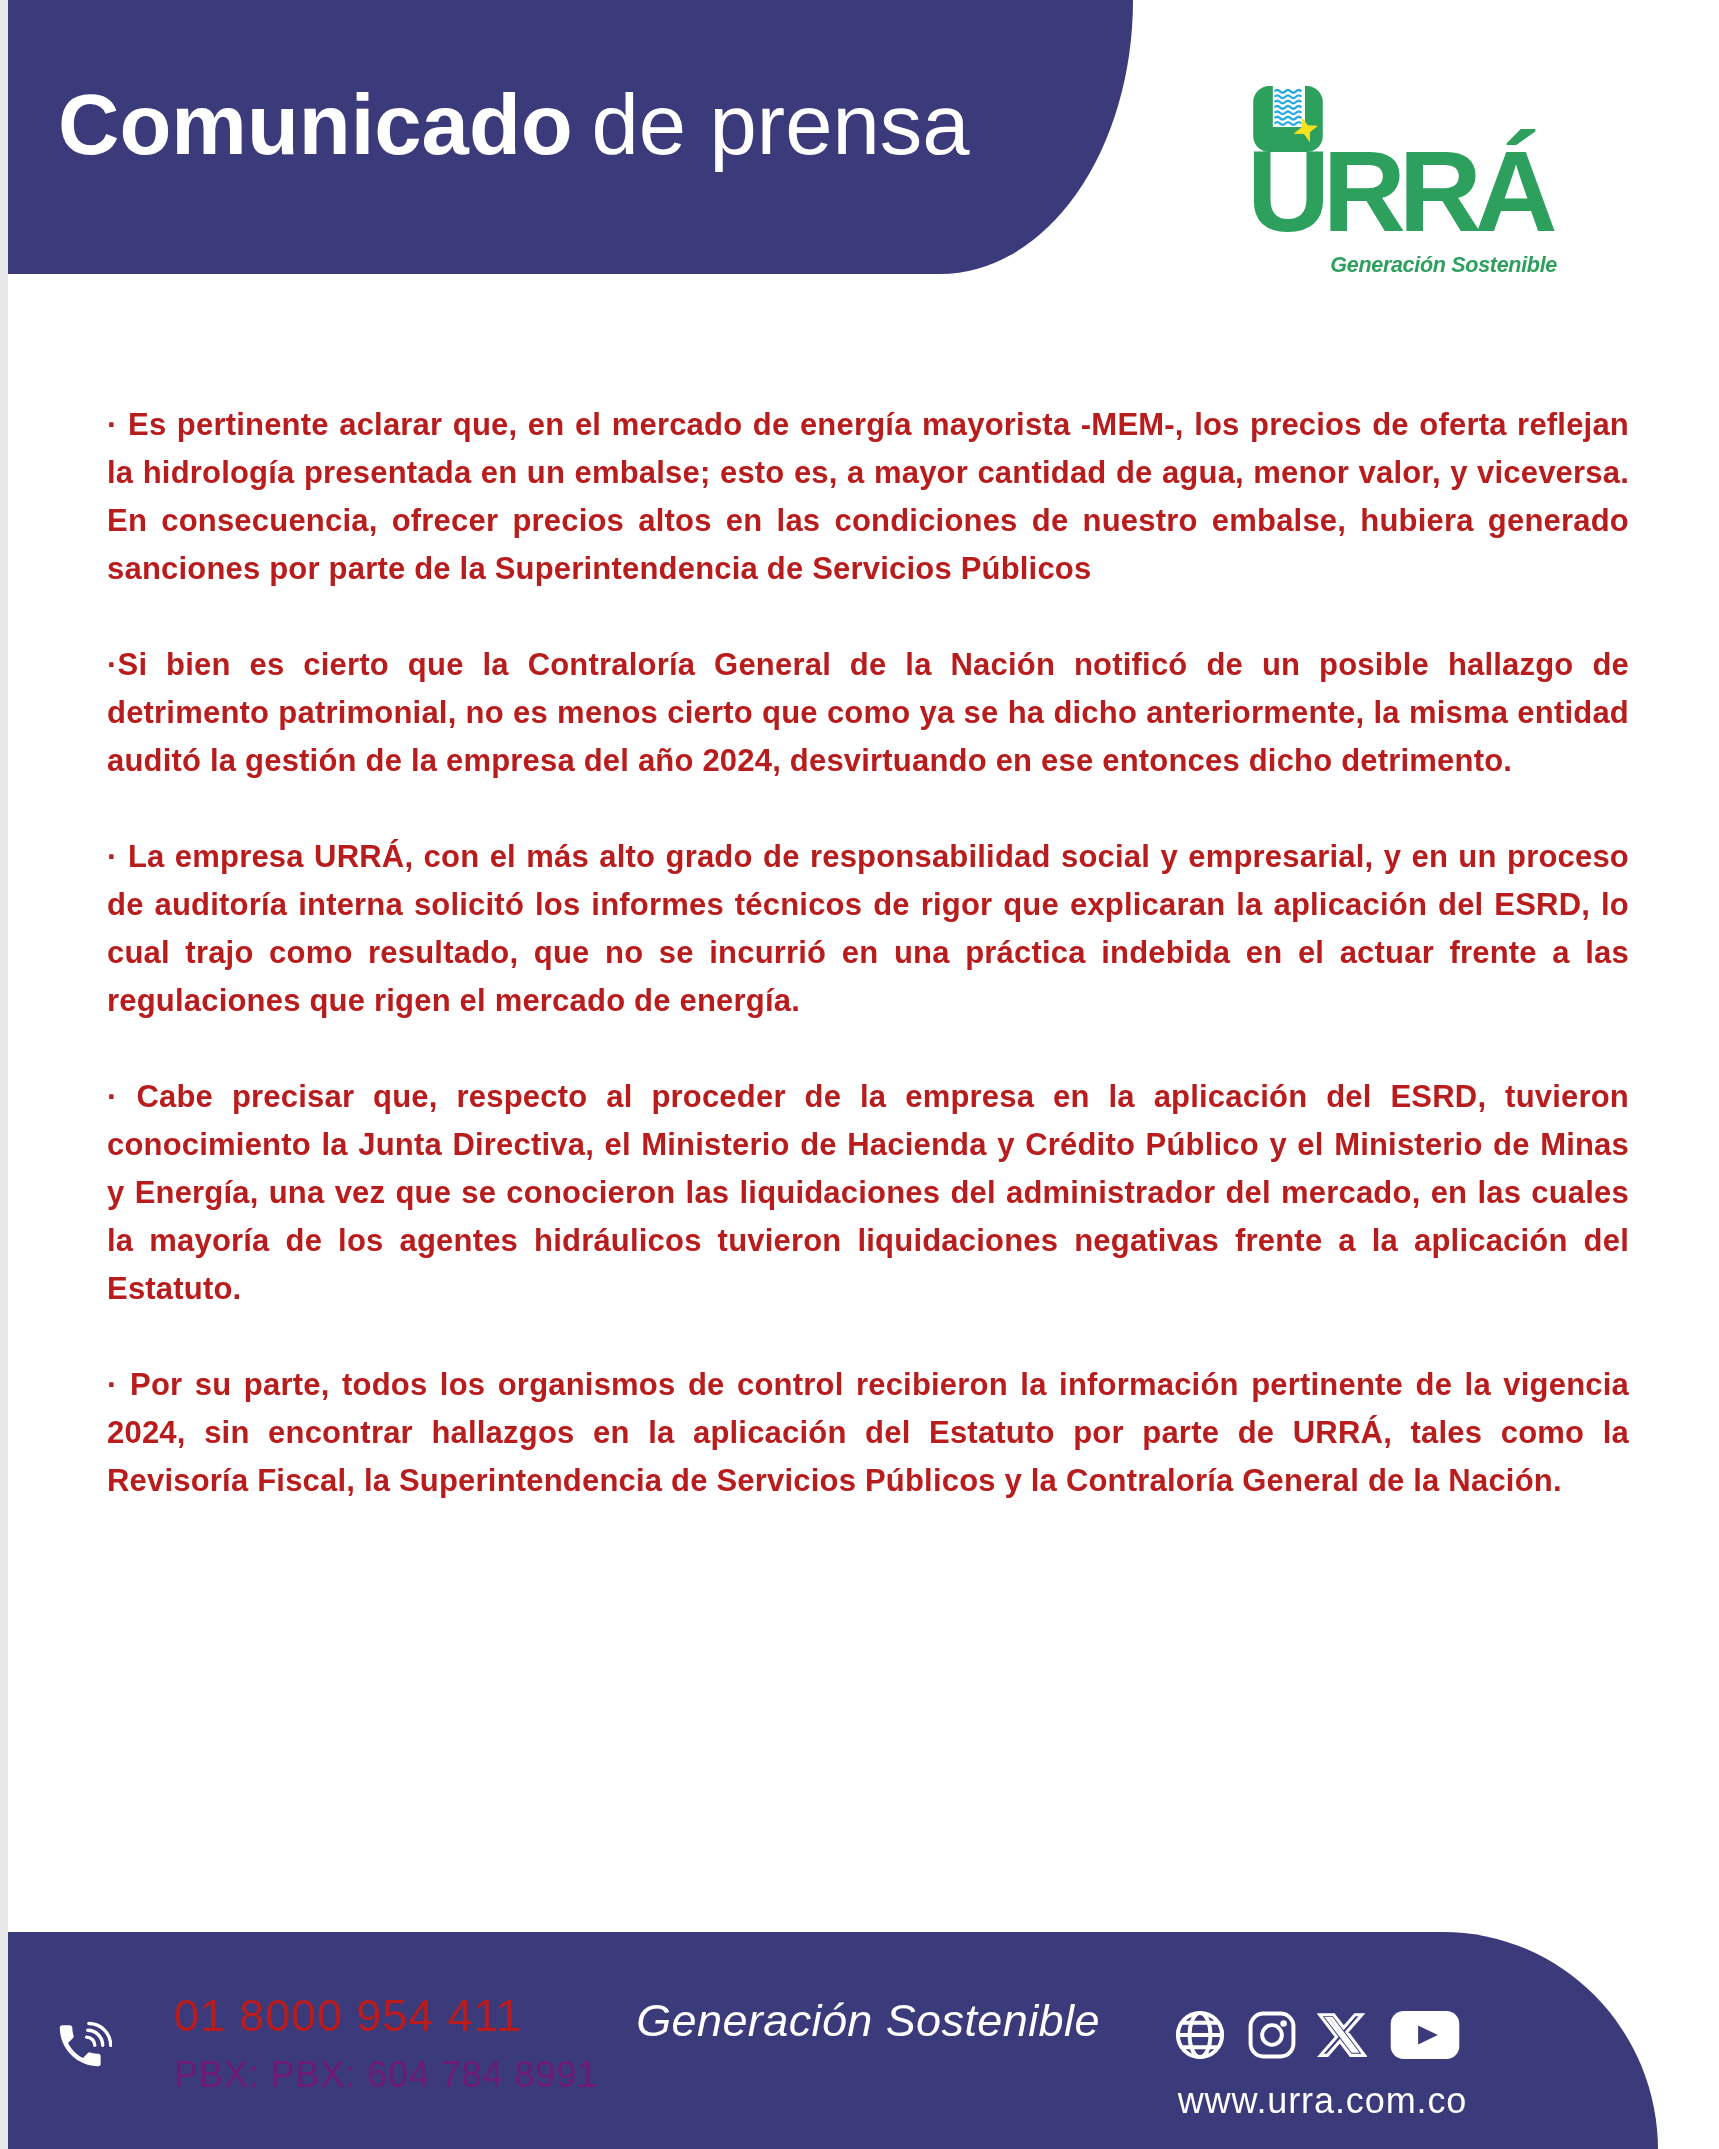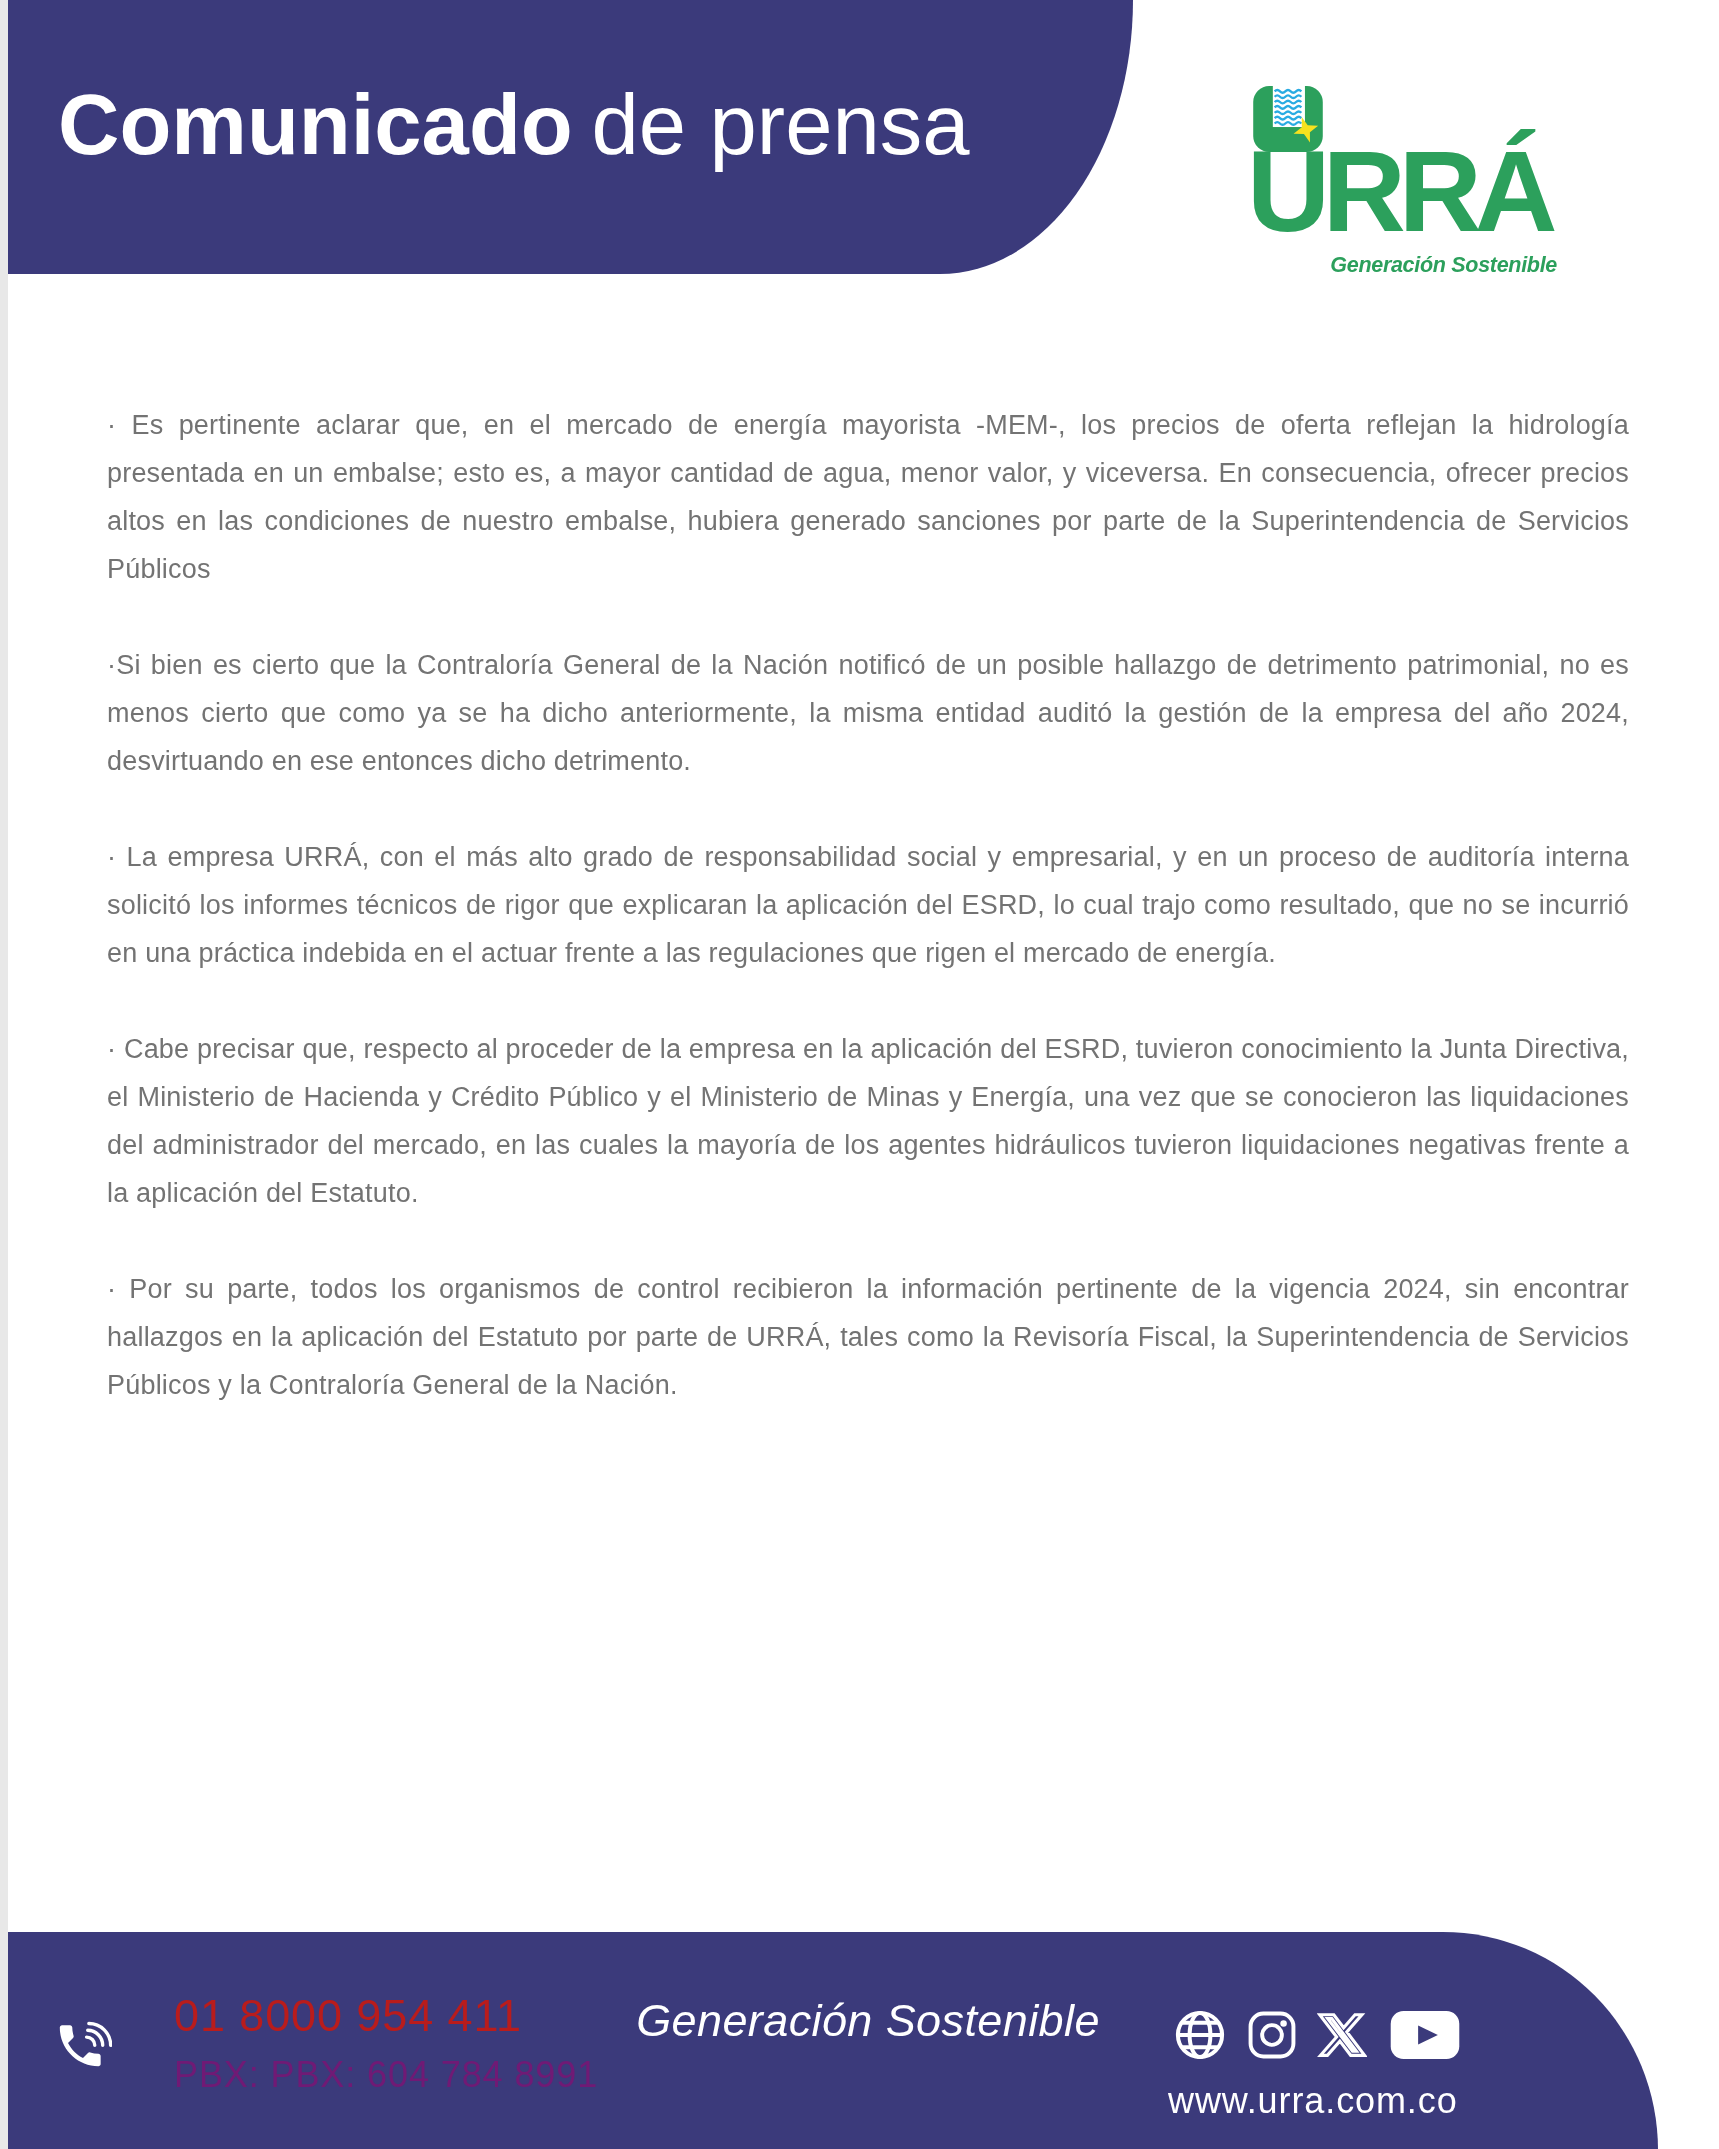--- a/index.html
+++ b/index.html
@@ -26,22 +26,22 @@
     color:#2CA05C;font-weight:700;font-size:115px;line-height:1;letter-spacing:-7.2px;
     white-space:nowrap;
   }
   .logo-tagline{
     position:absolute;left:1239px;top:253px;width:310px;text-align:right;
     color:#2CA05C;font-style:italic;font-weight:700;font-size:21.5px;letter-spacing:-0.3px;
   }
   
   .doc-body{position:absolute;left:99px;top:401px;width:1522px;}
   .doc-body p{
-    margin:0 0 48px 0;font-size:27px;line-height:48px;color:#737373;
-    text-align:justify;text-justify:inter-word;font-weight:400;letter-spacing:0.2px;
+    margin:0 0 48px 0;font-size:31px;line-height:48px;color:#b91c1c;
+    text-align:justify;text-justify:inter-word;font-weight:700;letter-spacing:0.2px;
   }
   
   .footer-band{
     position:absolute;left:0;top:1932px;width:1650px;height:218px;
     background:#3B3A7B;border-top-right-radius:215px 218px;
   }
   .phone-icon{position:absolute;left:45px;top:2004px;width:59px;height:88px;}
   .phone-main{
     position:absolute;left:166px;top:1990px;color:#b91c1c;font-size:45px;font-weight:400;
     white-space:nowrap;letter-spacing:0.9px;
@@ -53,21 +53,21 @@
   .footer-slogan{
     position:absolute;left:627px;top:1995px;width:466px;text-align:center;
     color:#fff;font-size:45px;font-style:italic;font-weight:300;letter-spacing:0.4px;
     white-space:nowrap;
   }
   .social-row{
     position:absolute;left:1166px;top:2008px;width:304px;height:54px;
     display:flex;align-items:center;gap:21.5px;
   }
   .footer-url{
-    position:absolute;left:1160px;top:2080px;width:309px;
+    position:absolute;left:1160px;top:2080px;width:309px;text-align:center;
     color:#fff;font-size:36px;font-weight:300;letter-spacing:0.9px;white-space:nowrap;
   }
 </style>
 </head>
 <body>
 
 <div class="page">
 
   <div class="header-band"></div>
   <div class="header-title">

